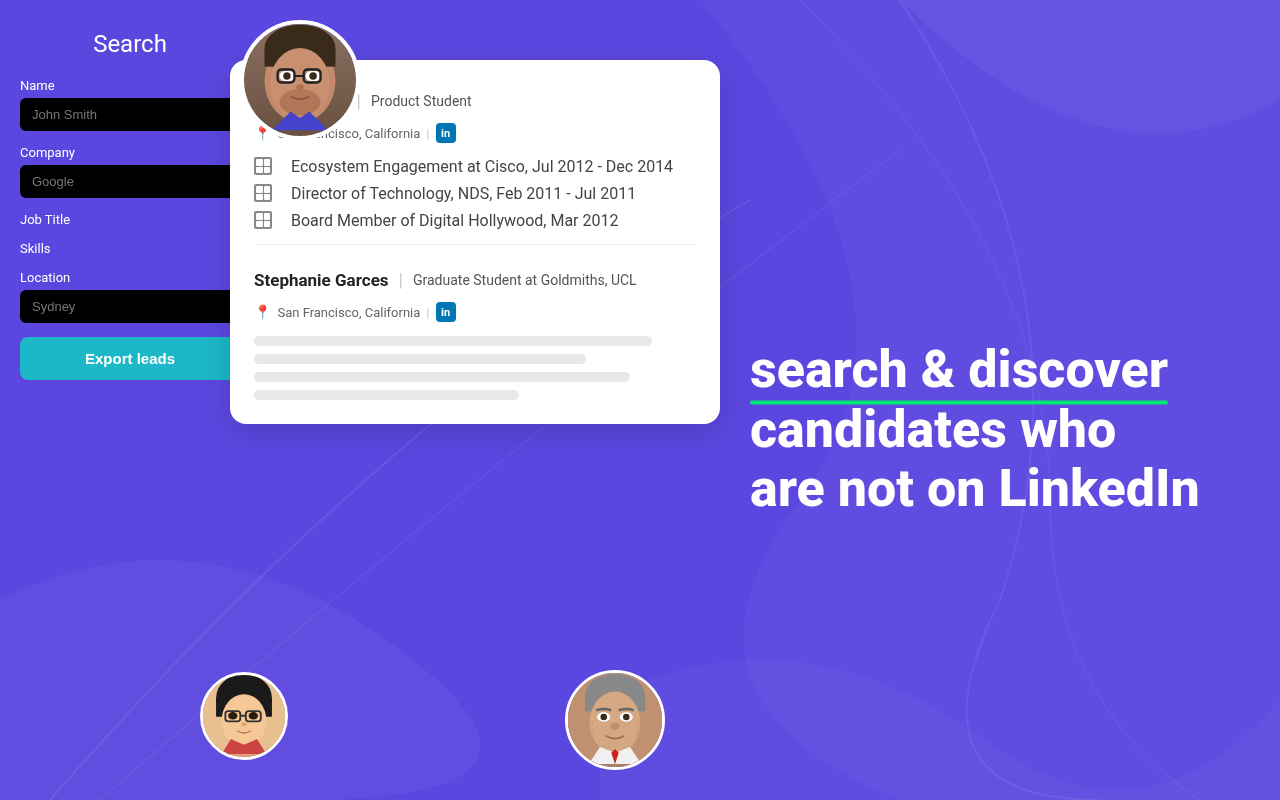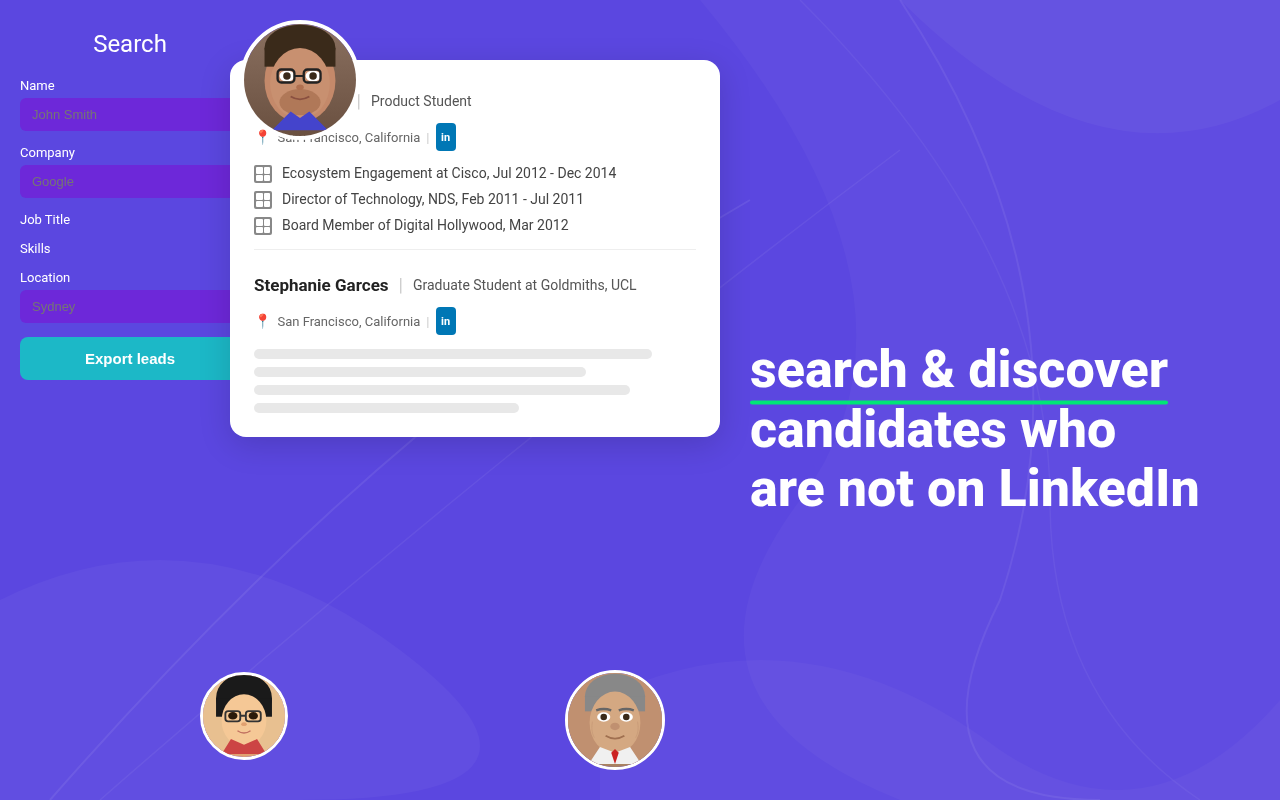--- a/index.html
+++ b/index.html
@@ -56,21 +56,21 @@
       color: #fff;
       margin-bottom: 5px;
       font-weight: 400;
     }
 
     .field-input {
       width: 100%;
       padding: 9px 12px;
       border-radius: 6px;
       border: none;
-      background: #6d28d9;
+      background: #000000;
       font-size: 13px;
       color: #aaa;
       outline: none;
     }
 
     .export-btn {
       width: 100%;
       padding: 13px;
       background: #1cb8c7;
       color: #fff;
@@ -146,36 +146,36 @@
     .location-pin {
       color: #e74c3c;
       font-size: 14px;
     }
 
     .linkedin-icon {
       display: inline-flex;
       align-items: center;
       justify-content: center;
       width: 20px;
-      height: 28px;
+      height: 20px;
       background: #0077b5;
       border-radius: 4px;
       color: #fff;
       font-size: 11px;
       font-weight: 700;
       text-decoration: none;
       cursor: pointer;
     }
 
     .experience-item {
       display: flex;
       align-items: flex-start;
-      gap: 10px;
+      gap: 19px;
       margin-bottom: 8px;
-      font-size: 14px;
+      font-size: 16px;
       color: #444;
     }
 
     .company-icon {
       width: 18px;
       height: 18px;
       min-width: 18px;
       background: #888;
       border-radius: 2px;
       display: grid;

